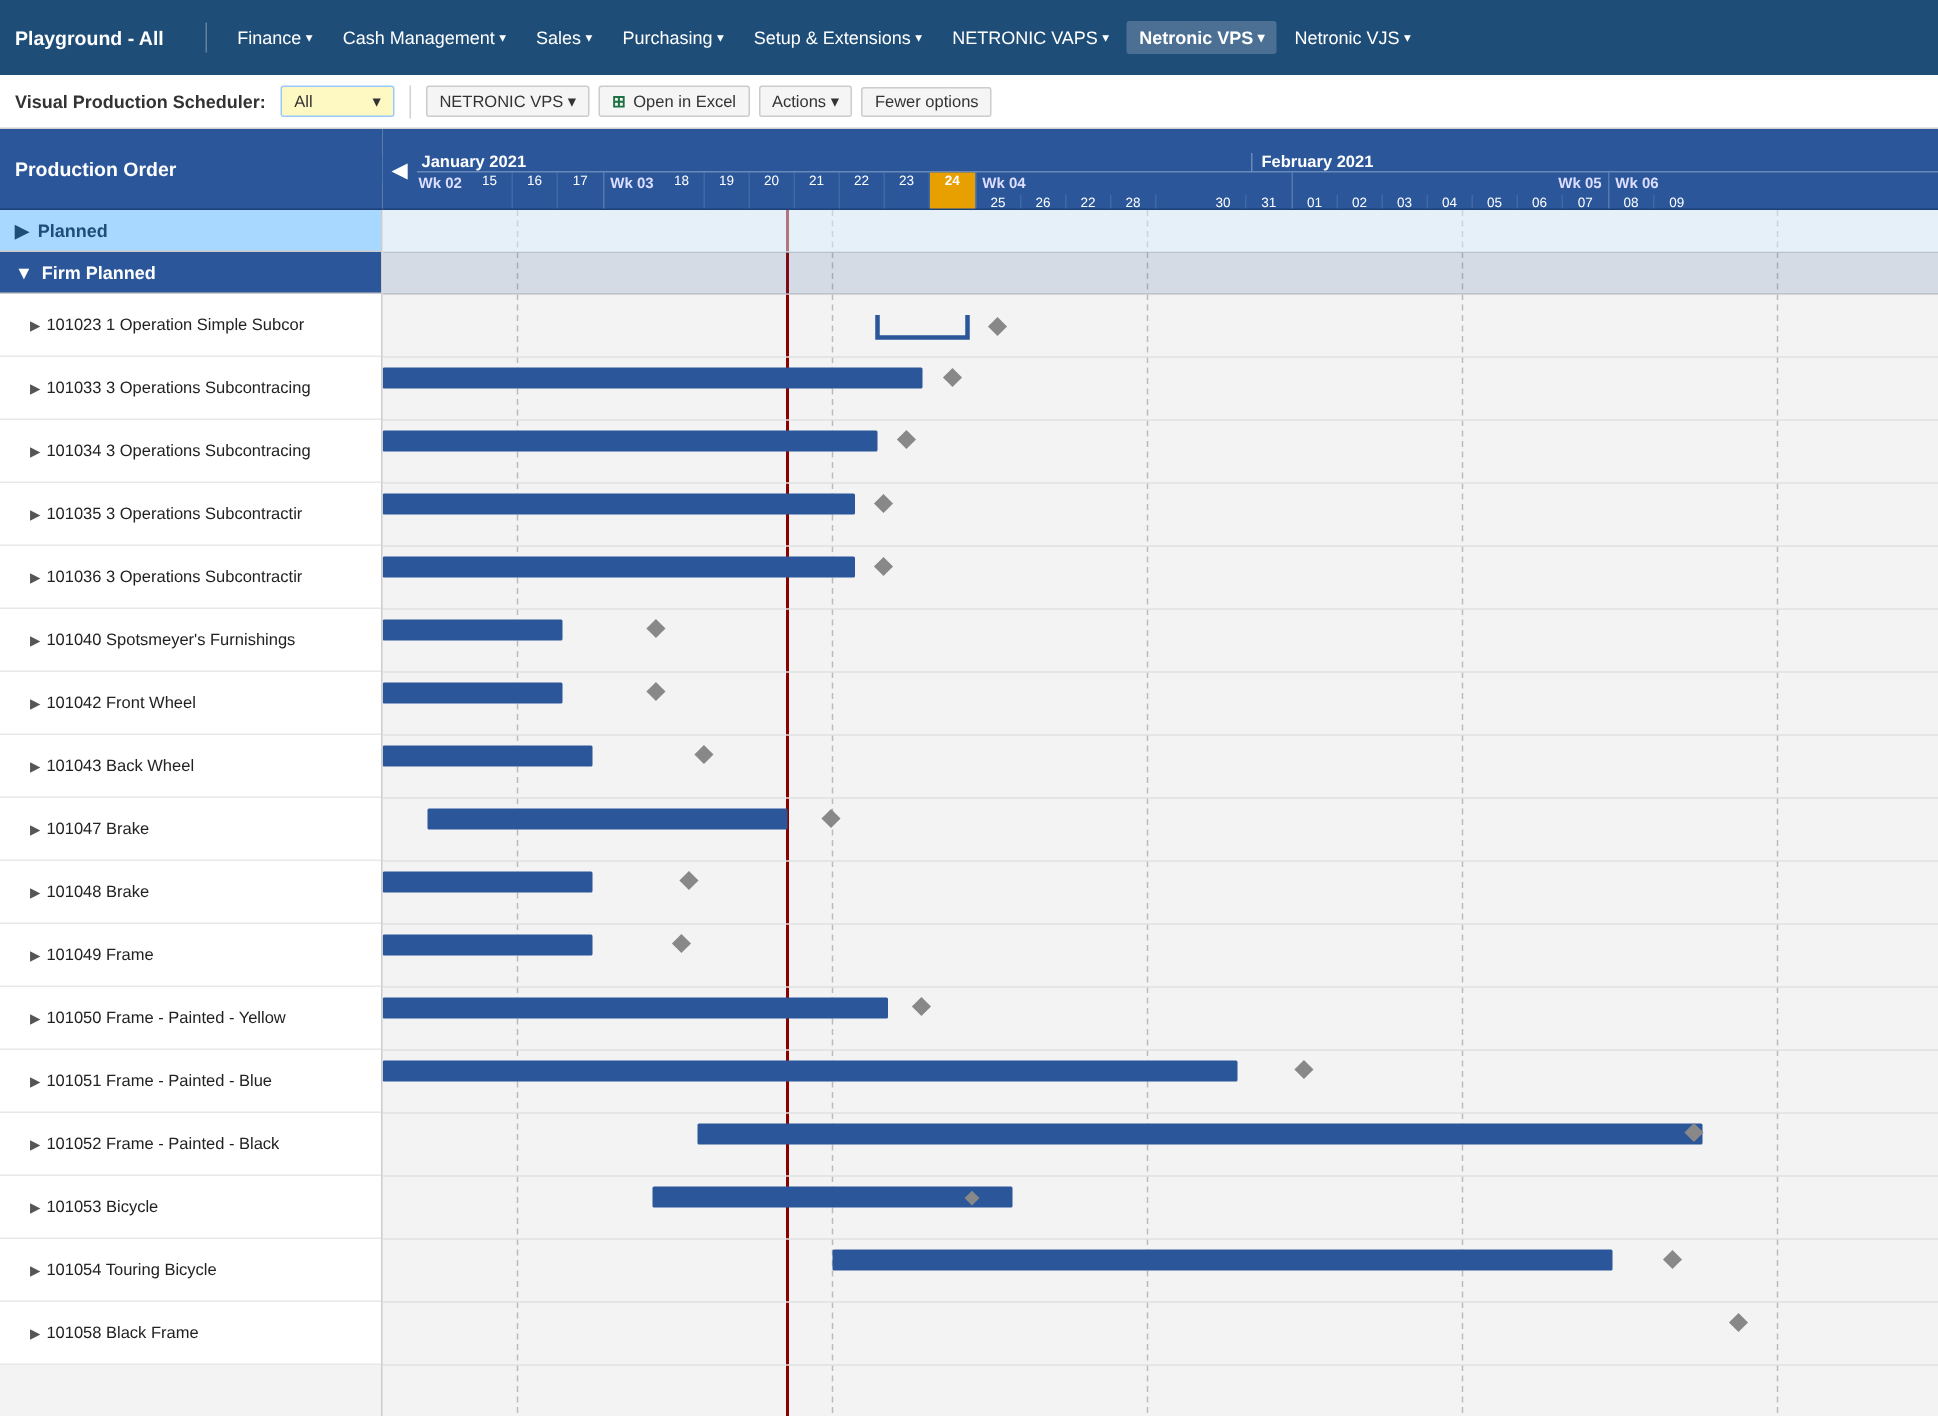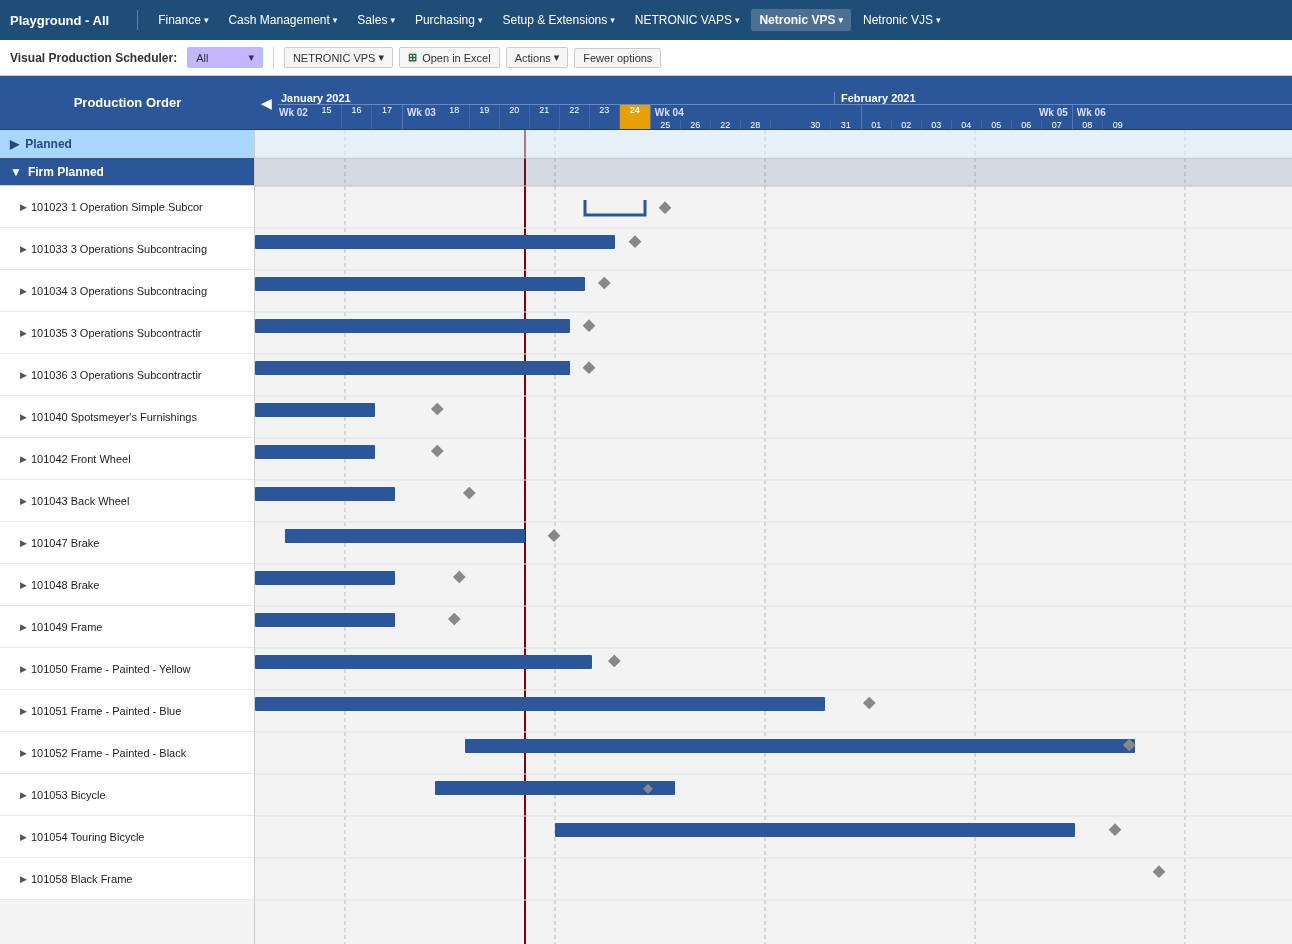--- a/index.html
+++ b/index.html
@@ -4,21 +4,21 @@
   <style>
     * { box-sizing: border-box; margin: 0; padding: 0; }
     body { font-family: 'Segoe UI', Arial, sans-serif; font-size: 12px; background: #f3f3f3; overflow: hidden; }
 
     
     .top-nav {
       display: flex;
       align-items: center;
       background: #1e4d78;
       color: #fff;
-      height: 40px;
+      height: 50px;
       padding: 0 10px;
       gap: 4px;
     }
     .top-nav .app-title {
       font-size: 13px;
       font-weight: 600;
       margin-right: 16px;
       white-space: nowrap;
     }
     .top-nav .nav-sep {
@@ -62,42 +62,41 @@
       align-items: center;
       gap: 3px;
       padding: 3px 8px;
       border: 1px solid #ccc;
       background: #f5f5f5;
       border-radius: 2px;
       cursor: pointer;
       font-size: 11px;
       color: #333;
     }
-    .toolbar-btn.highlighted { background: #c4b5fd; border-color: #99caff; gap: 40px; }
+    .toolbar-btn.highlighted { background: #fef9c3; border-color: #99caff; gap: 40px; }
     .toolbar-sep { width: 1px; height: 22px; background: #d0d0d0; margin: 0 4px; }
 
     
     .main-container {
       display: flex;
       height: calc(944px - 40px - 36px);
       overflow: hidden;
     }
 
     
     .left-header {
       background: #2b579a;
       color: #fff;
       padding: 10px 10px;
       font-size: 13px;
       font-weight: 600;
       height: 54px;
       display: flex;
       align-items: center;
       border-bottom: 1px solid #1e4078;
-      justify-content: center;
     }
 
     
     .group-row {
       display: flex;
       align-items: center;
       background: #b8d4f0;
       padding: 4px 6px 4px 10px;
       font-size: 12px;
       font-weight: 600;

